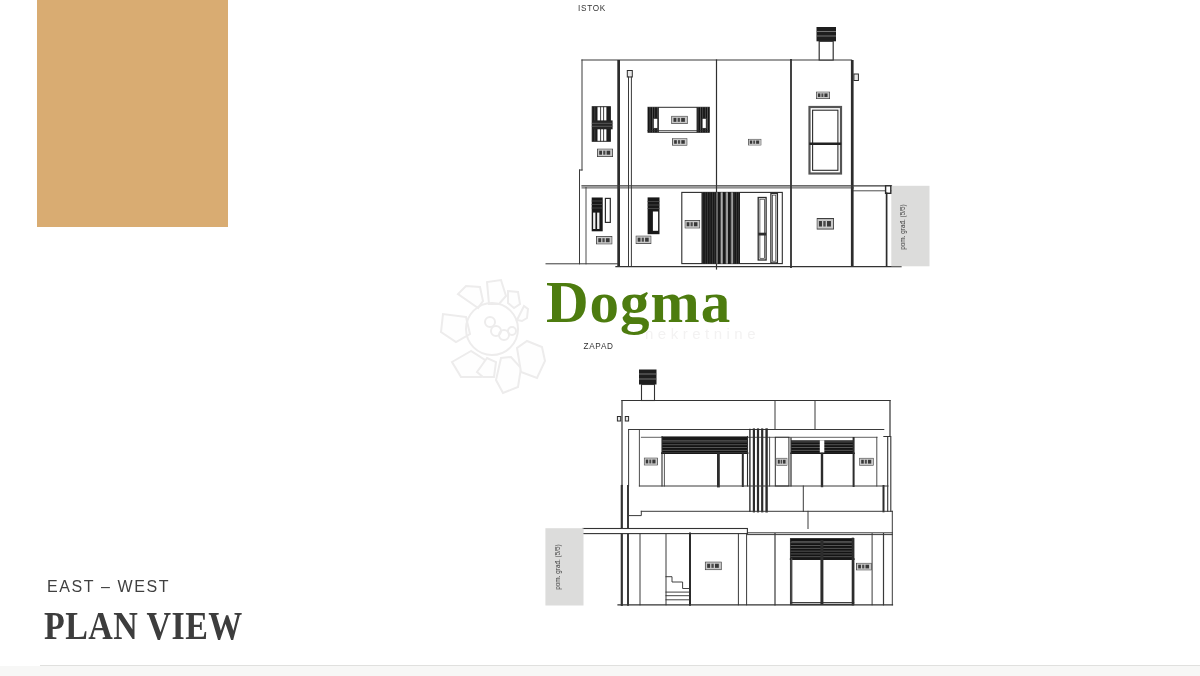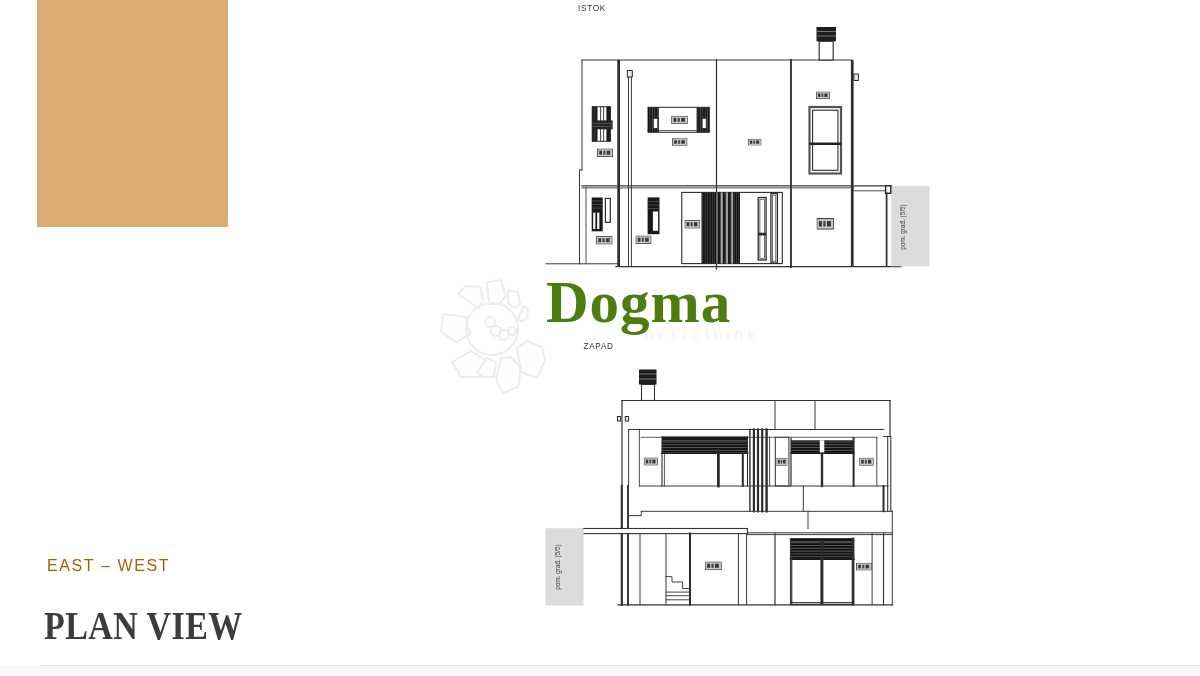--- a/index.html
+++ b/index.html
@@ -11,21 +11,21 @@
 </head>
 <body>
 <div id="page">
 
 <div class="abs" style="left:37px;top:0;width:191px;height:227px;background:#d9ac72;"></div>
 
 <div class="abs" style="left:546px;top:273px;font-family:'Liberation Serif',serif;font-size:59px;line-height:1;color:#4d7c0f;letter-spacing:1px;font-weight:bold;">Dogma</div>
 
 <div class="abs" style="left:645px;top:326px;font-size:15px;line-height:1;color:#f3f2f2;letter-spacing:4.5px;">nekretnine</div>
 
-<div class="abs" style="left:47px;top:557px;font-size:16px;line-height:1.1;color:#a16207;letter-spacing:1.6px;">EAST – WEST</div>
+<div class="abs" style="left:47px;top:578px;font-size:16px;line-height:1.1;color:#404040;letter-spacing:1.6px;">EAST – WEST</div>
 
 <div class="abs" style="left:44px;top:605px;font-family:'Liberation Serif',serif;font-weight:bold;font-size:40px;line-height:1.05;color:#3d3d3d;letter-spacing:0.5px;transform:scaleX(0.85);transform-origin:left top;">PLAN VIEW</div>
 
 <div class="abs" style="left:40px;top:664.5px;width:1160px;height:1.6px;background:#e0e0de;"></div>
 
 <div class="abs" style="left:0;top:666px;width:1200px;height:10px;background:#f7f7f6;"></div>
 
 <svg class="abs" style="left:0;top:0;" width="1200" height="676" viewBox="0 0 1200 676">
 <defs>
   <symbol id="lbl" viewBox="0 0 16 8.5" preserveAspectRatio="none">

